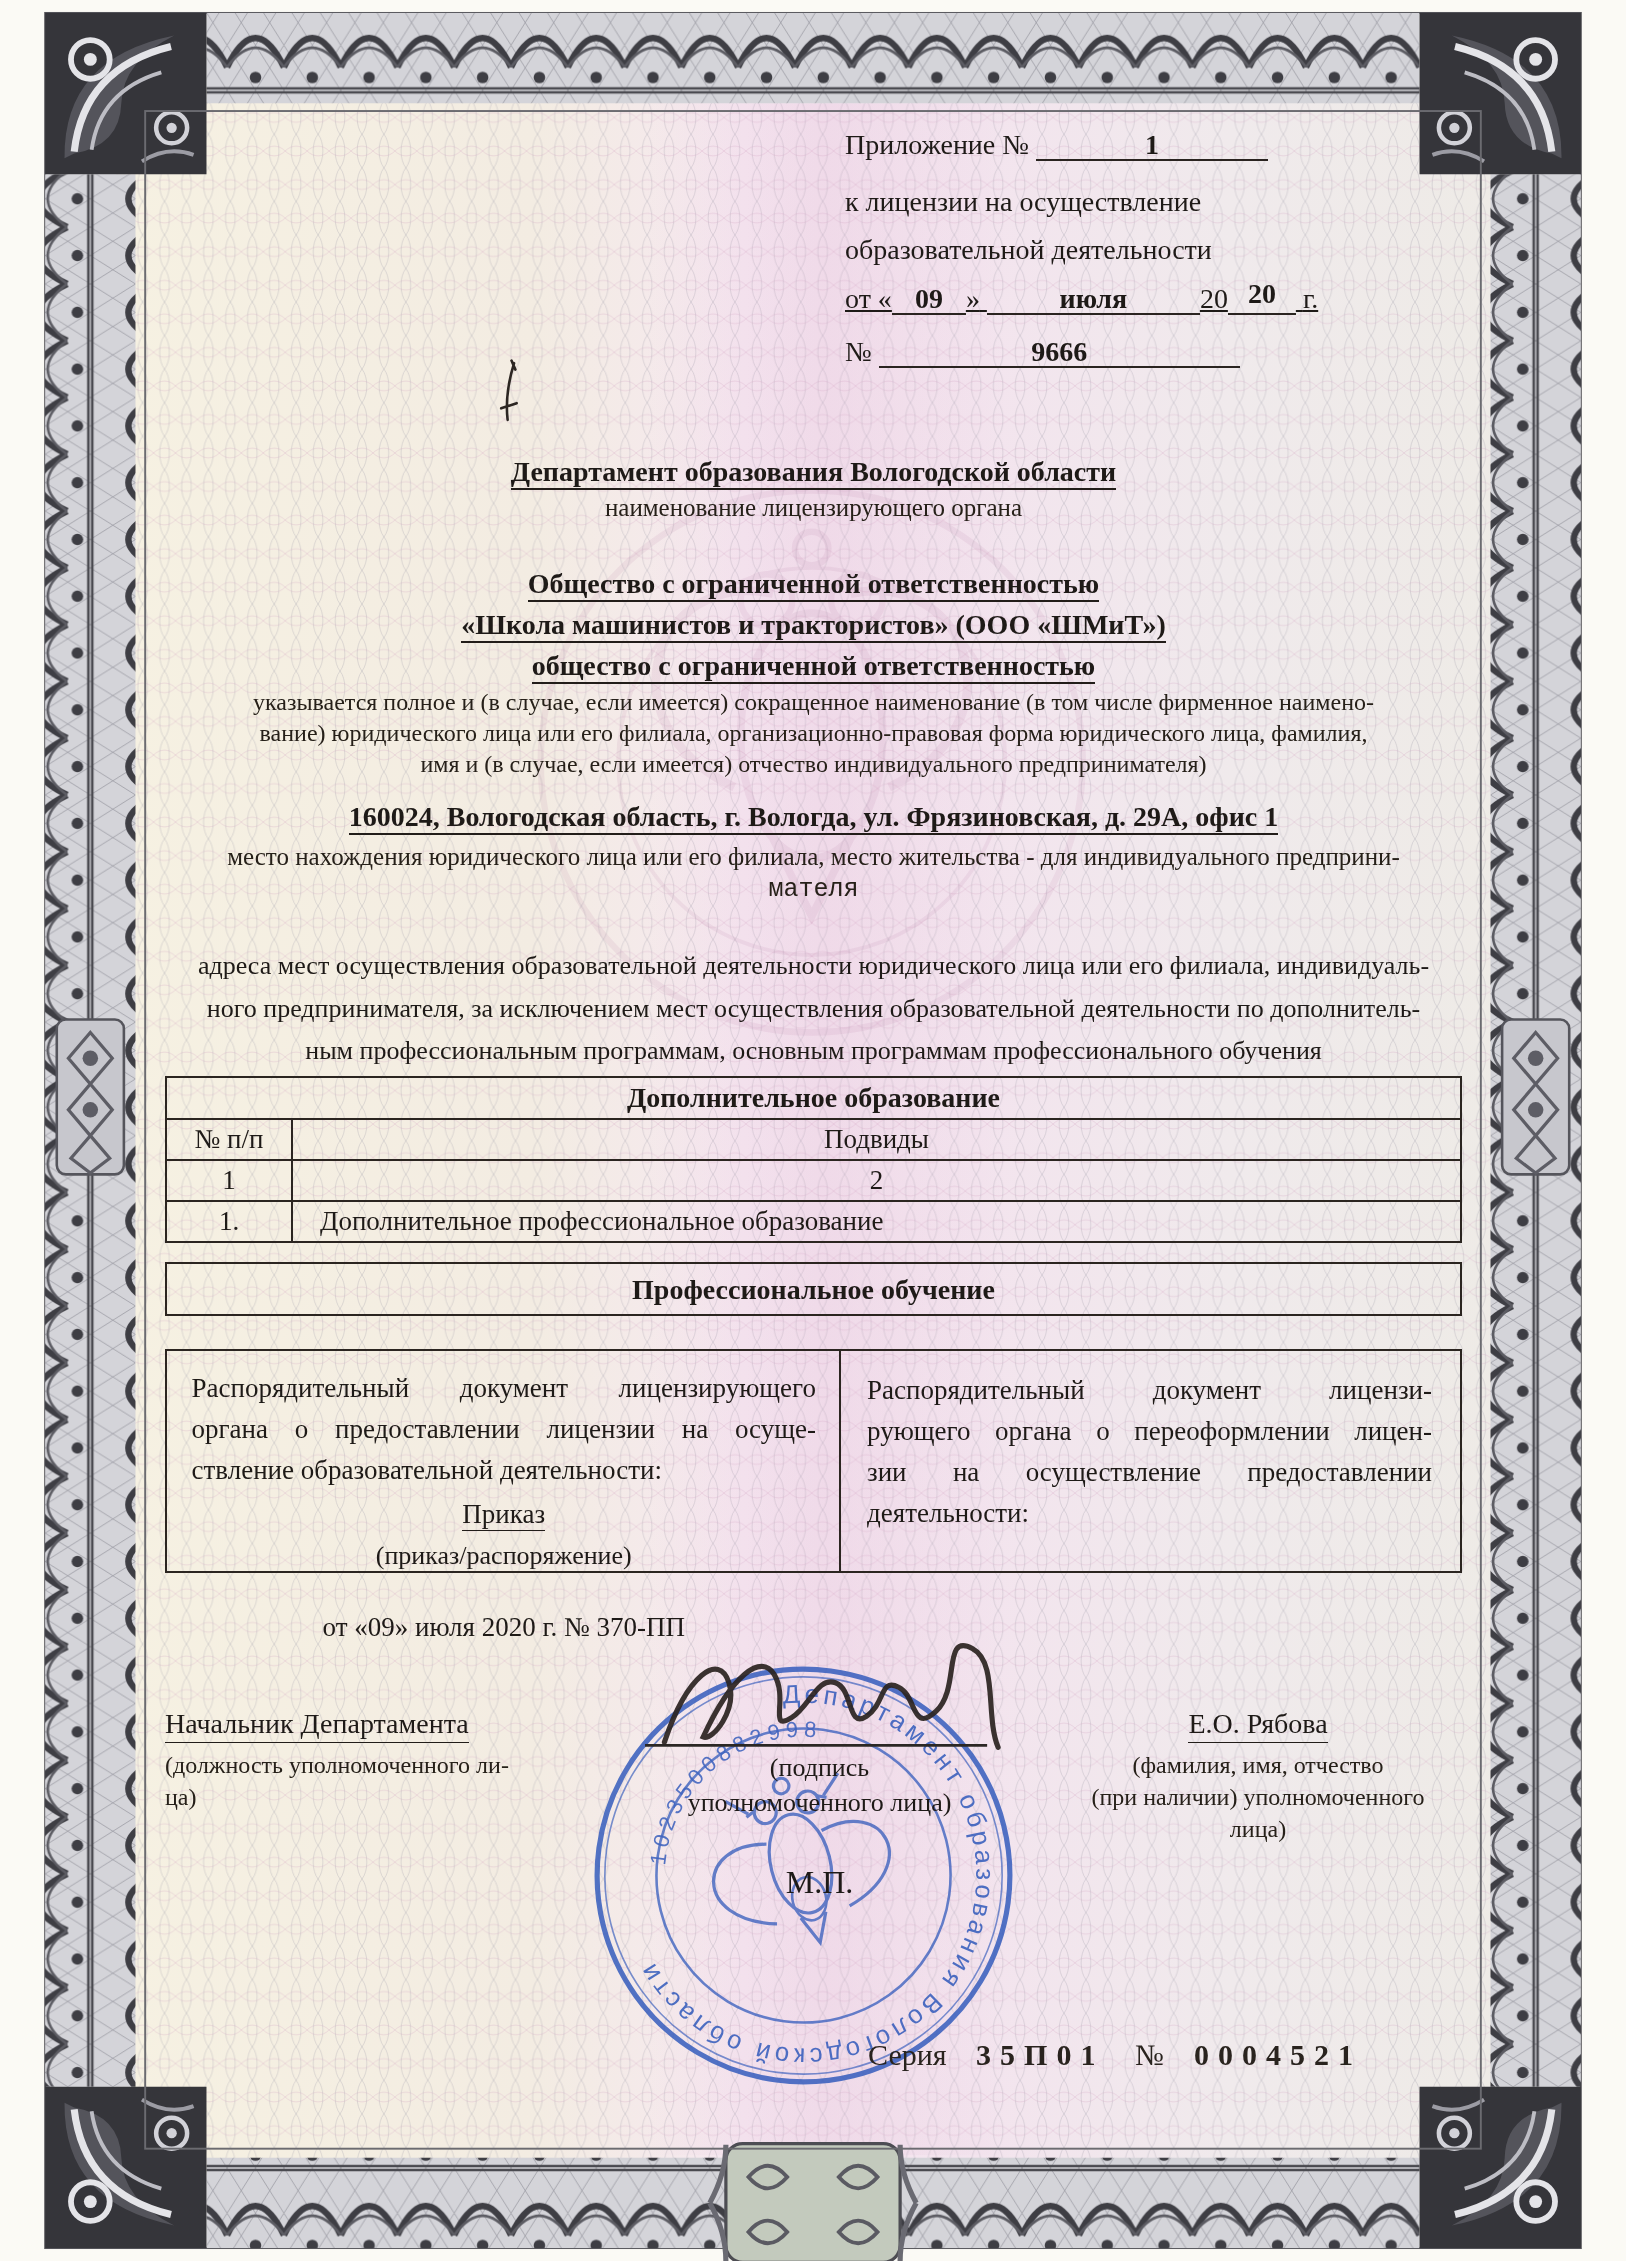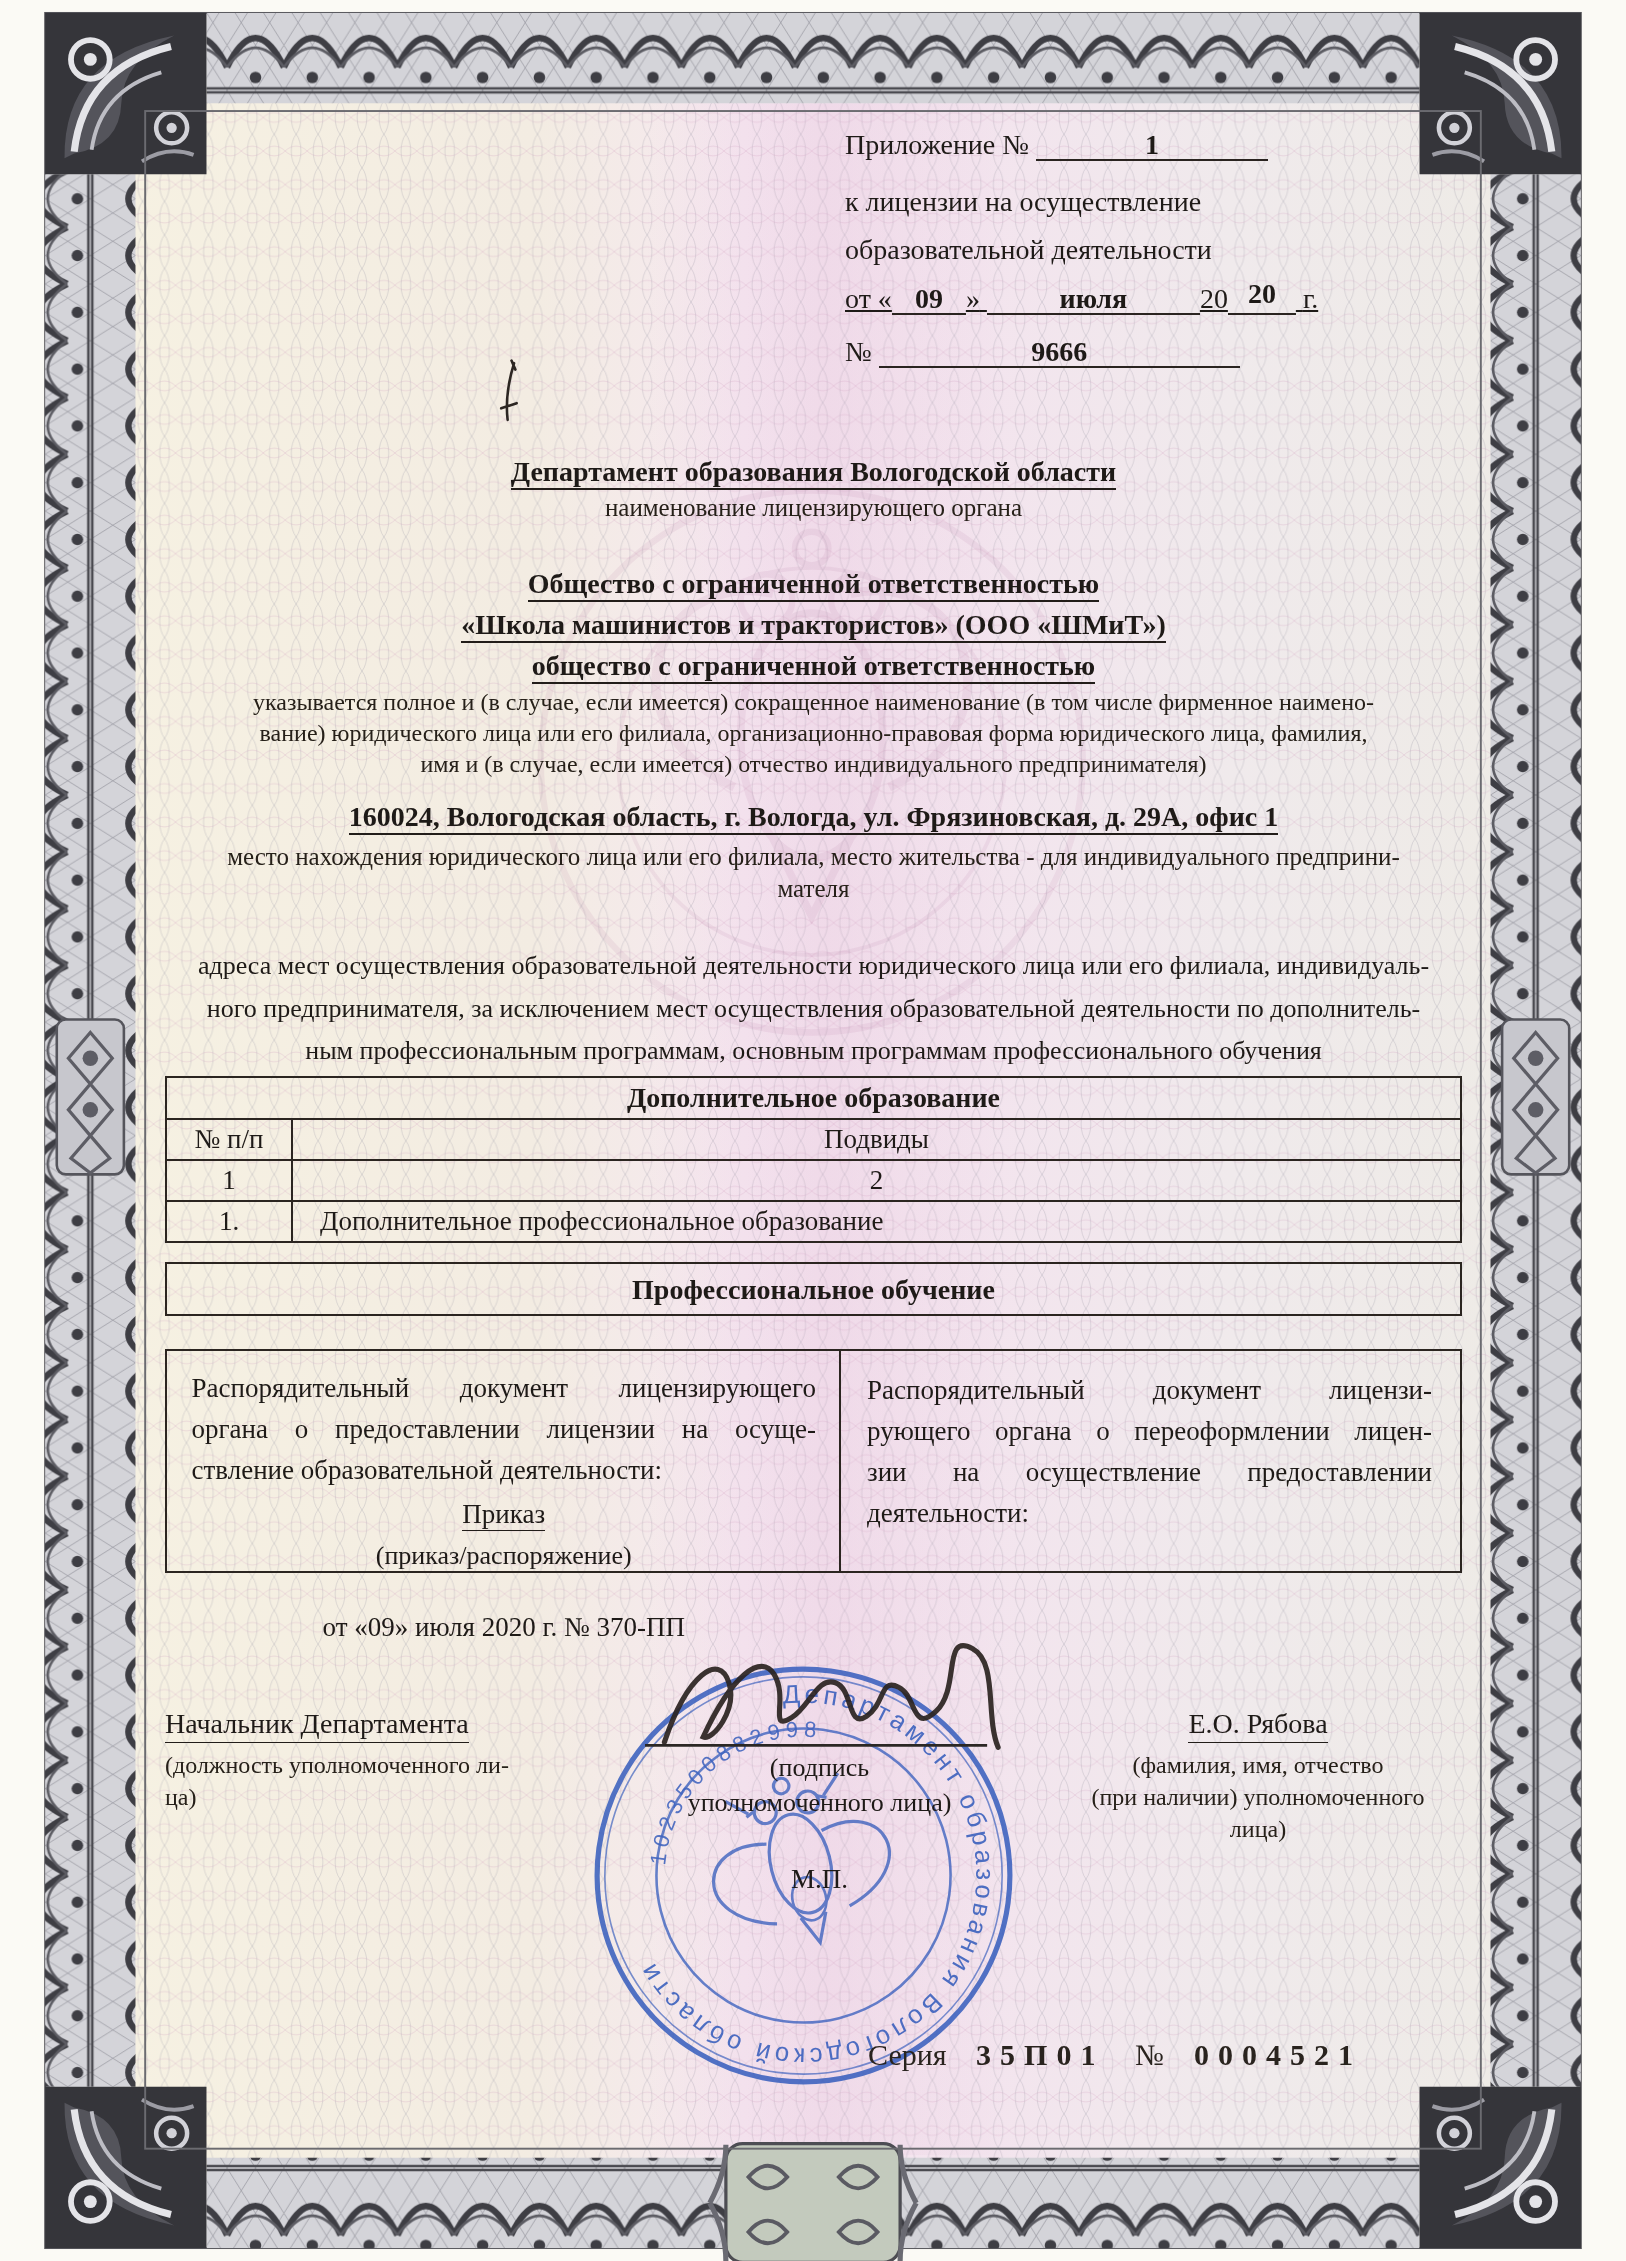--- a/index.html
+++ b/index.html
@@ -201,21 +201,21 @@
       <span class="b u">общество с ограниченной ответственностью</span>
     </div>
     <div class="abs ctr cap" style="top:689px;">указывается полное и (в случае, если имеется) сокращенное наименование (в том числе фирменное наимено-</div>
     <div class="abs ctr cap" style="top:720px;">вание) юридического лица или его филиала, организационно-правовая форма юридического лица,  фамилия,</div>
     <div class="abs ctr cap" style="top:751px;">имя и (в случае, если имеется) отчество индивидуального предпринимателя)</div>
 
     <div class="abs ctr" style="top:801px;font-size:28px;">
       <span class="b u">160024, Вологодская область, г. Вологда, ул. Фрязиновская, д. 29А, офис 1</span>
     </div>
     <div class="abs ctr cap" style="top:843px;font-size:25px;">место нахождения юридического лица или его филиала, место жительства -  для индивидуального предприни-</div>
-    <div class="abs ctr cap" style="top:875px;font-size:25px;">мателя</div>
+    <div class="abs ctr cap" style="top:875px;font-size:25px;font-family:Liberation Mono, monospace;">мателя</div>
 
     <div class="abs ctr" style="top:951px;font-size:26px;">адреса мест осуществления образовательной деятельности юридического лица или его филиала, индивидуаль-</div>
     <div class="abs ctr" style="top:994px;font-size:26px;">ного предпринимателя, за исключением мест осуществления образовательной деятельности по дополнитель-</div>
     <div class="abs ctr" style="top:1036px;font-size:26px;">ным профессиональным программам, основным программам профессионального обучения</div>
 
     <table class="lic abs" style="left:165px;top:1076px;">
       <colgroup>
           <col style="width:126px;">
           <col>
         </colgroup>
@@ -260,21 +260,21 @@
     <div class="abs" style="left:165px;top:1708px;width:465px;">
       <div style="font-size:28px;"><span class="u" style="border-bottom-width:1.9px;padding-bottom:2.6px;">Начальник Департамента</span></div>
       <div class="cap" style="margin-top:9px;line-height:32px;">
         <div>(должность уполномоченного ли-</div>
         <div>ца)</div>
       </div>
     </div>
 
     <div class="abs" style="left:655px;top:1753px;width:329px;text-align:center;font-size:26px;">(подпись</div>
     <div class="abs" style="left:655px;top:1788px;width:329px;text-align:center;font-size:26px;">уполномоченного лица)</div>
-    <div class="abs" style="left:655px;top:1864px;width:329px;text-align:center;font-size:27px;">М.П.</div>
+    <div class="abs" style="left:655px;top:1864px;width:329px;text-align:center;font-size:32px;">М.П.</div>
 
     <div class="abs" style="left:1084px;top:1708px;width:348px;text-align:center;">
       <div style="font-size:28px;"><span class="u" style="border-bottom-width:1.9px;padding-bottom:2.6px;">Е.О. Рябова</span></div>
       <div class="cap" style="margin-top:9px;line-height:32px;">
         <div>(фамилия, имя, отчество</div>
         <div>(при наличии) уполномоченного</div>
         <div>лица)</div>
       </div>
     </div>
 

